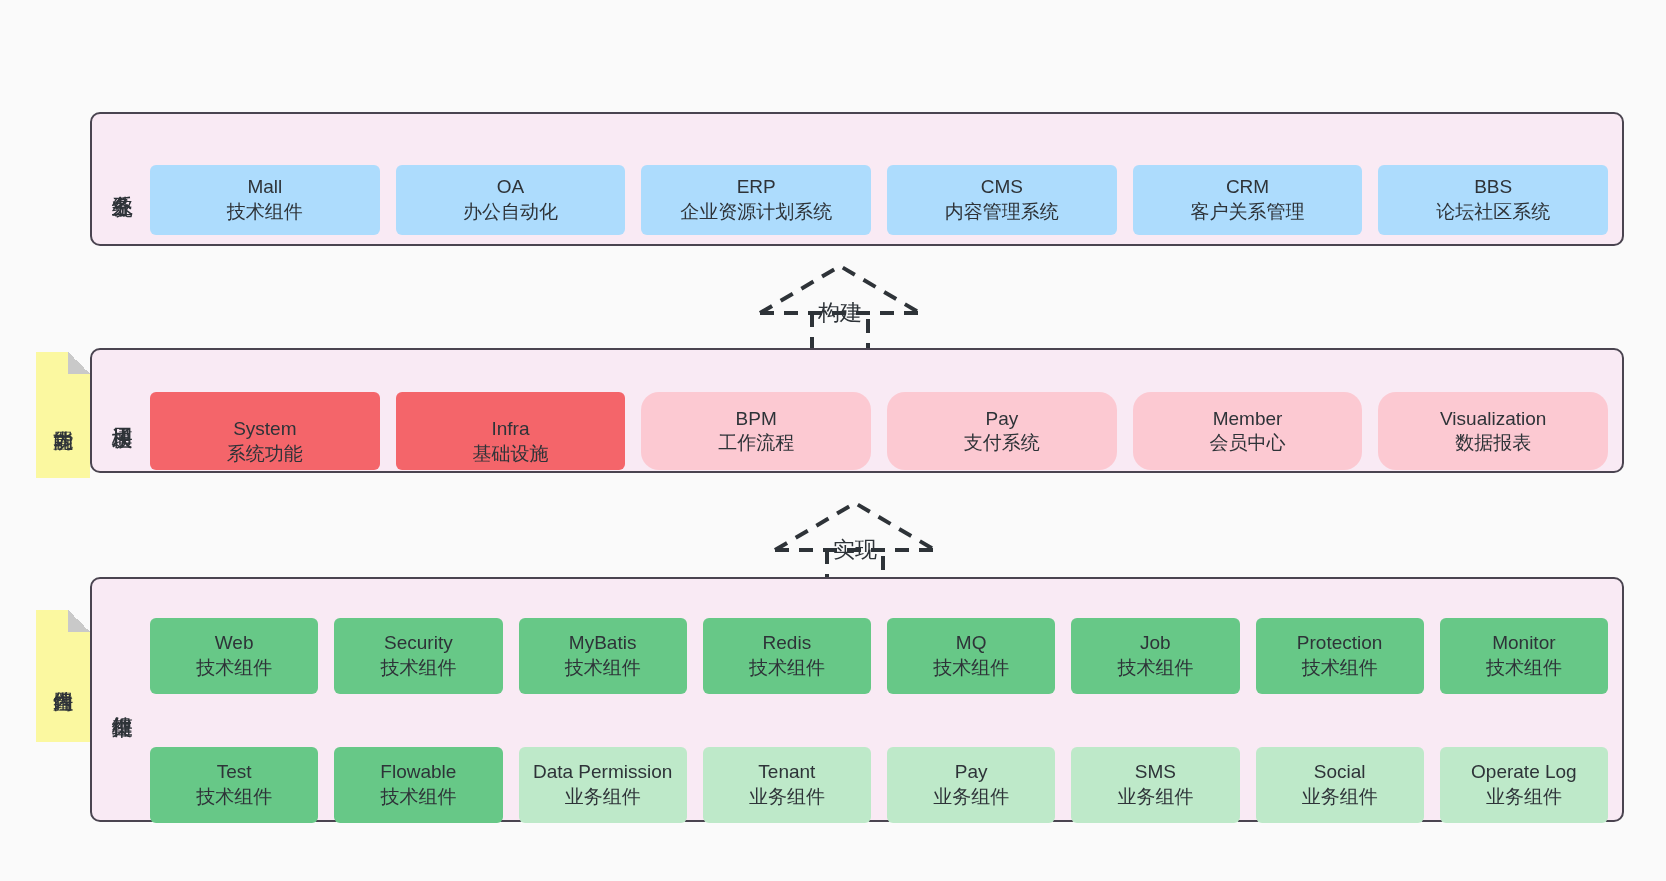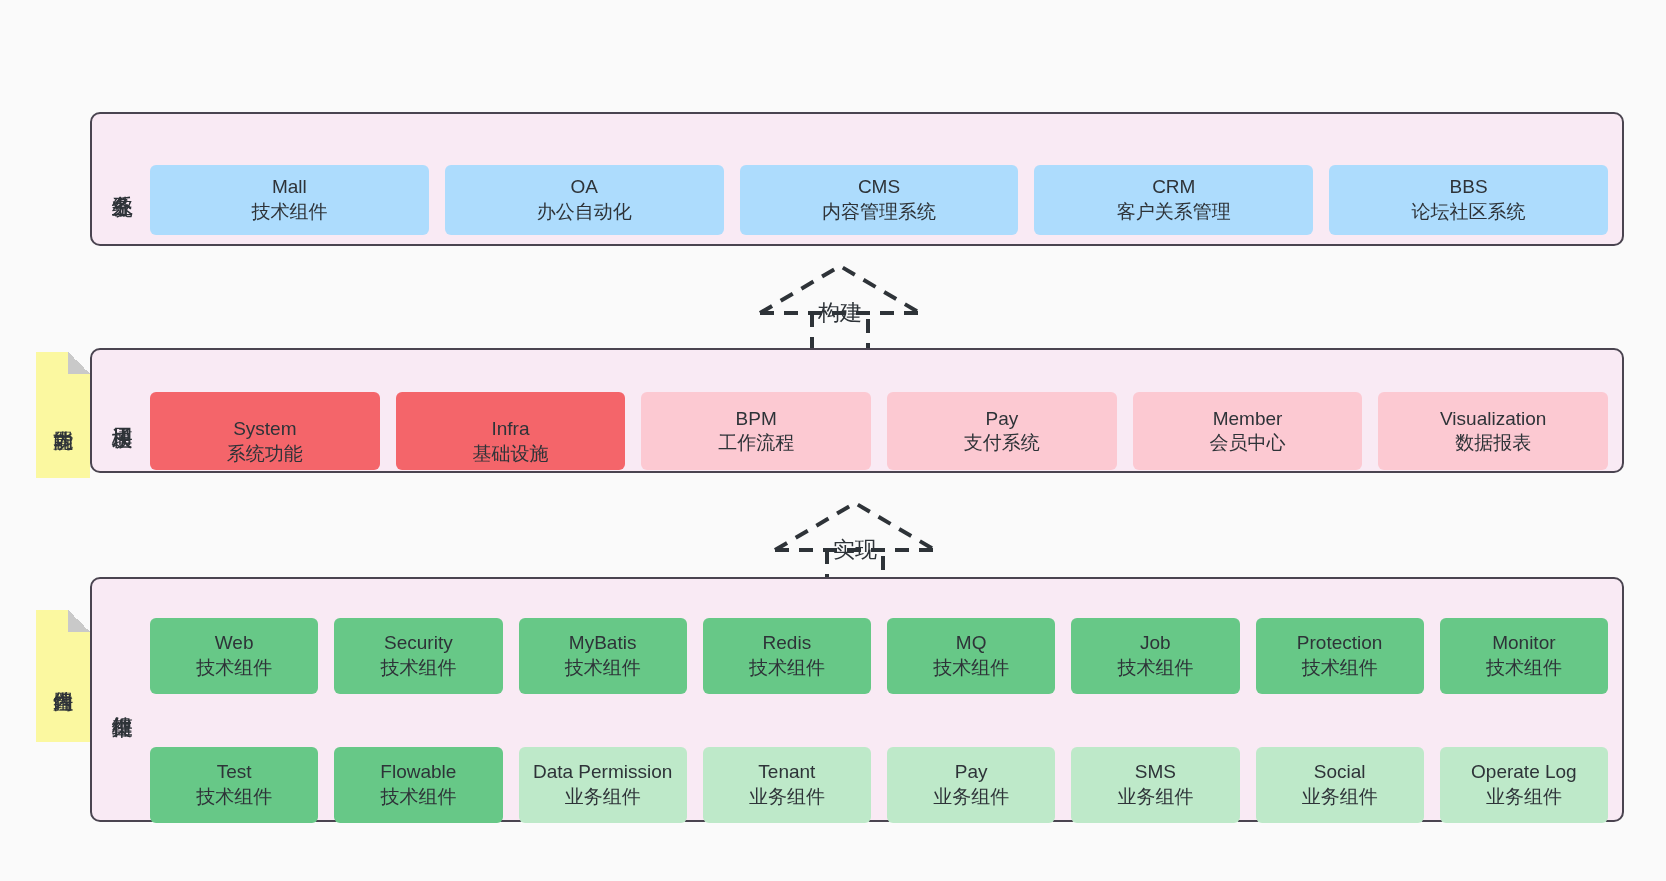--- a/index.html
+++ b/index.html
@@ -67,21 +67,21 @@
     padding: 4px 2px;
     margin-top: 41px;
   }
   .cell .en { white-space: nowrap; }
   .cell .cn { white-space: nowrap; }
   .cell.wrap .en { white-space: normal; }
 
   
   .c-blue        { background: #addcfd; }
   .c-red         { background: #f4656a; justify-content: flex-end; }
-  .c-pink        { background: #fcc9d2; }
+  .c-pink        { background: #fcc9d2; border-radius: 18px; }
   .c-green       { background: #67c887; }
   .c-green-light { background: #bee9c9; }
 
   
   #layer-business { left: 90px;  top: 112px; width: 1534px; height: 134px; }
   #layer-common   { left: 90px;  top: 348px; width: 1534px; height: 125px; }
   #layer-frame    { left: 90px;  top: 577px; width: 1534px; height: 245px; }
   #layer-business .cell { height: 70px; }
   #layer-common   .cell { height: 78px; }
   #layer-frame    .cell { height: 76px; }
@@ -143,20 +143,24 @@
     <div class="row">
       <div class="cell c-blue">
         <span class="en">Mall</span>
         <span class="cn">技术组件</span>
       </div>
       <div class="cell c-blue">
         <span class="en">OA</span>
         <span class="cn">办公自动化</span>
       </div>
       <div class="cell c-blue">
+        <span class="en">ERP</span>
+        <span class="cn">企业资源计划系统</span>
+      </div>
+      <div class="cell c-blue">
         <span class="en">CMS</span>
         <span class="cn">内容管理系统</span>
       </div>
       <div class="cell c-blue">
         <span class="en">CRM</span>
         <span class="cn">客户关系管理</span>
       </div>
       <div class="cell c-blue">
         <span class="en">BBS</span>
         <span class="cn">论坛社区系统</span>

